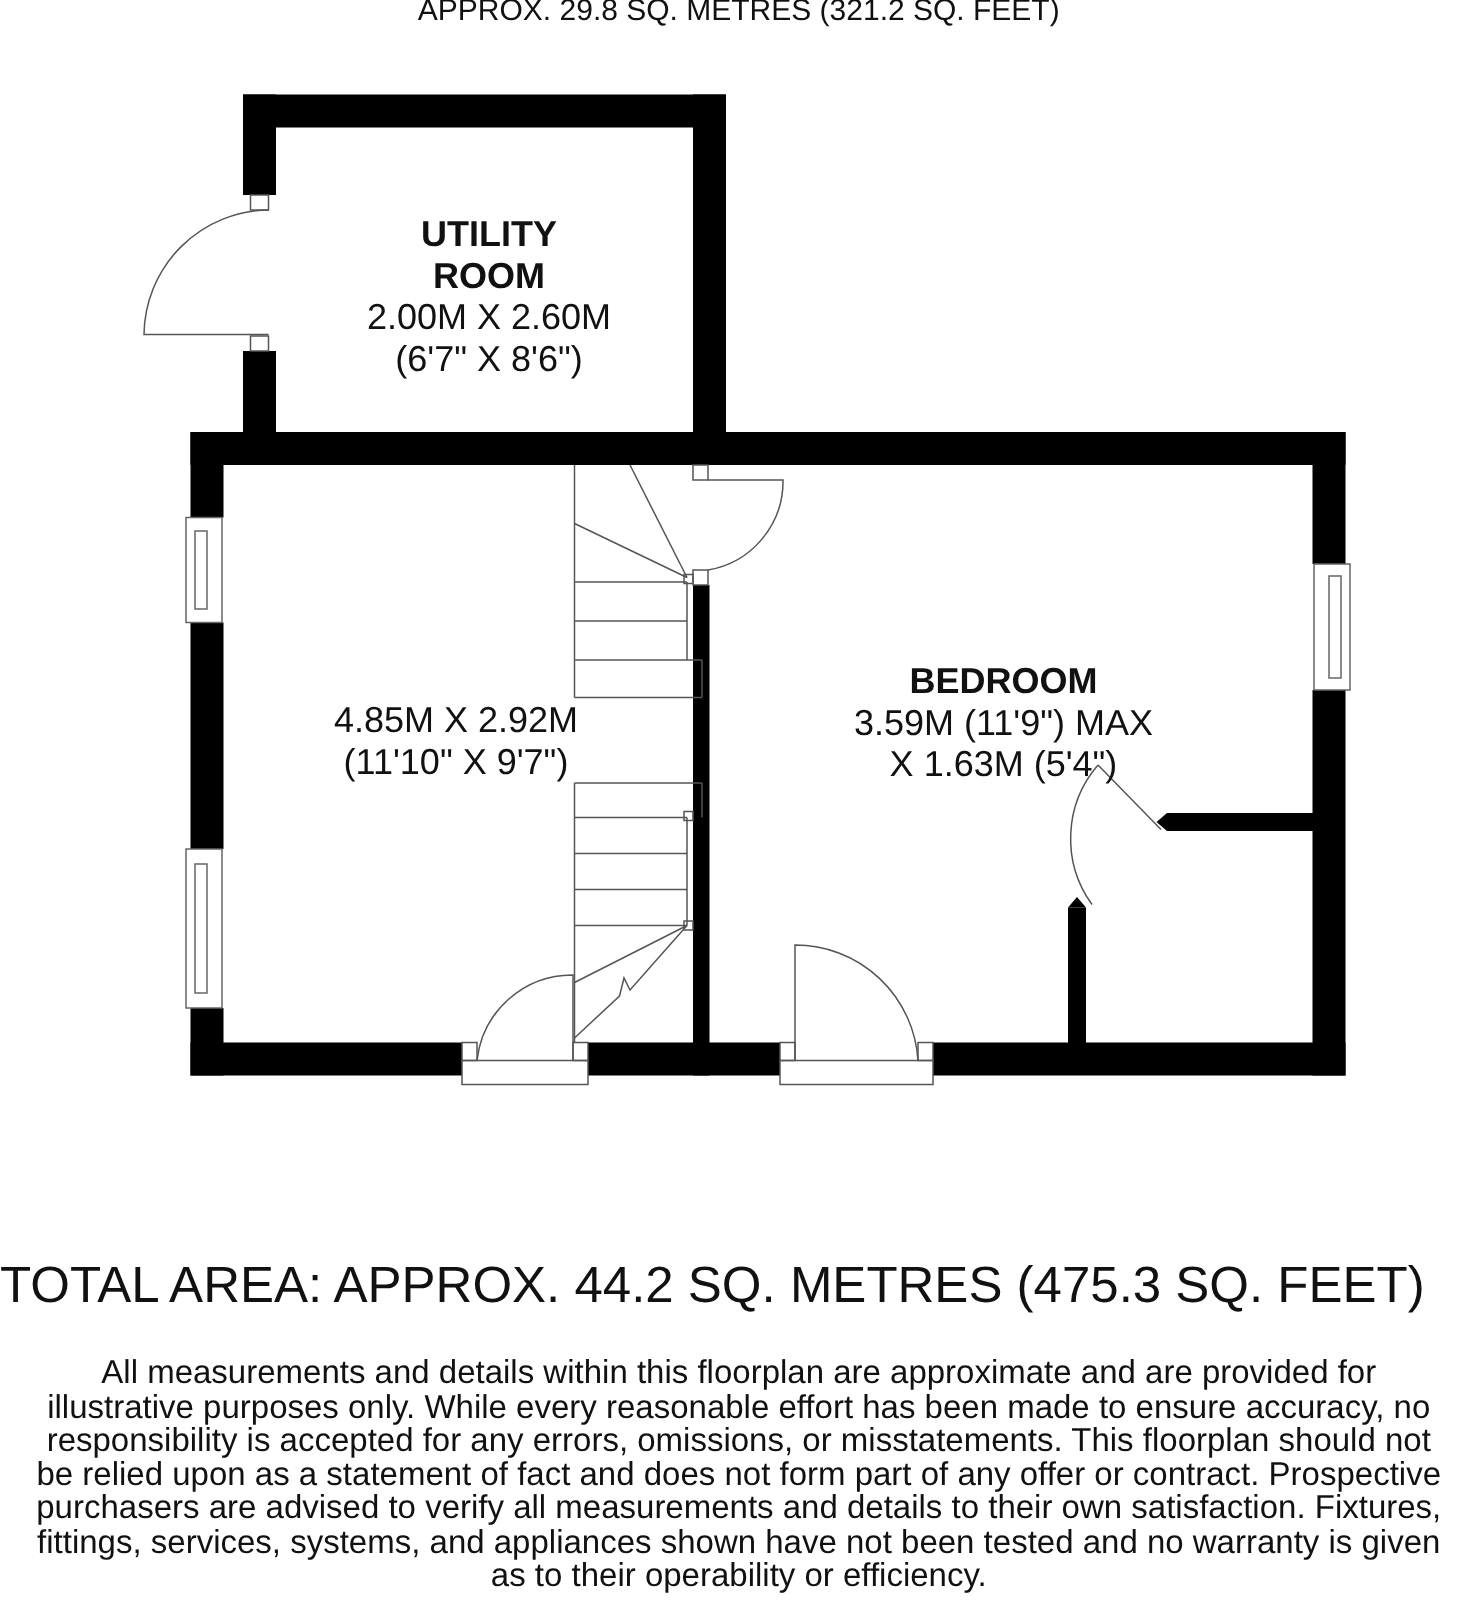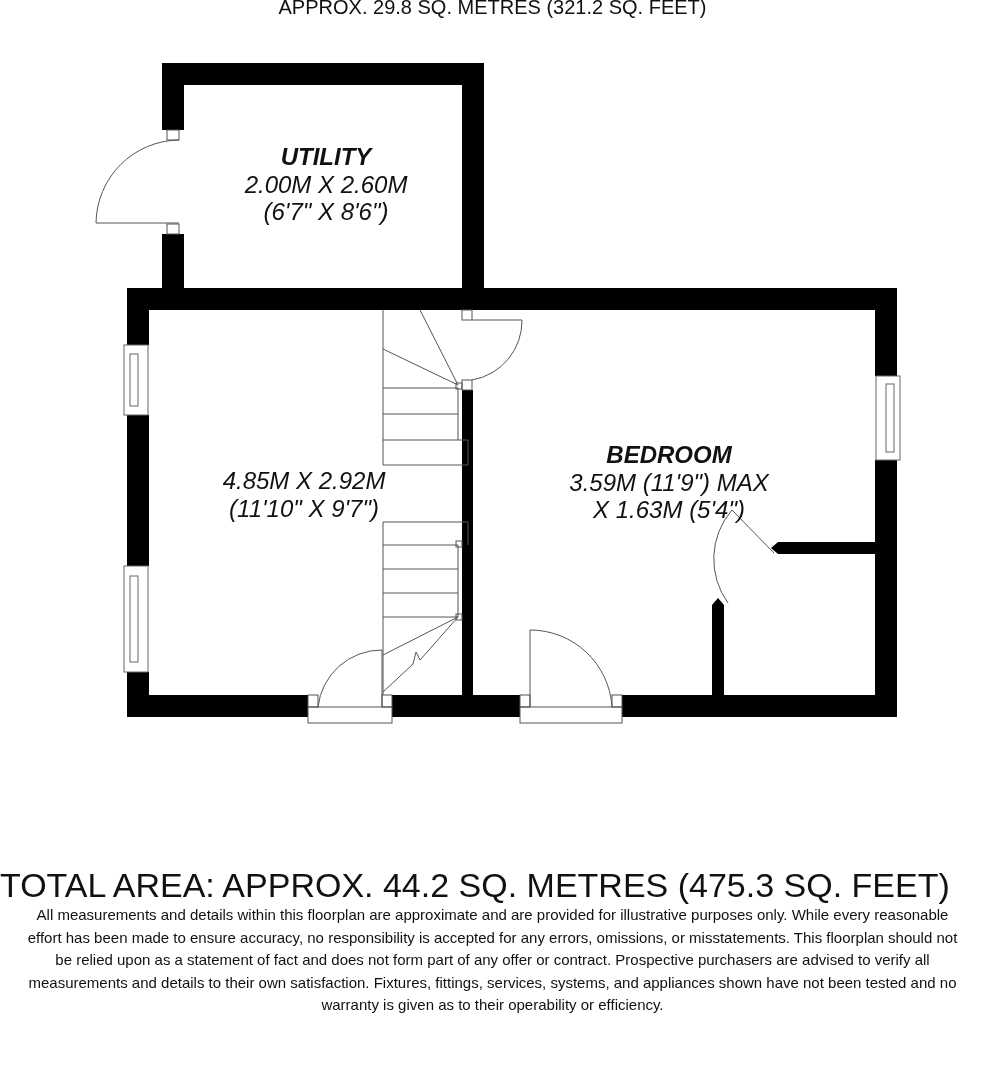--- a/index.html
+++ b/index.html
@@ -1,23 +1,23 @@
 <!DOCTYPE html>
 <html><head>
 <meta charset="utf-8">
 <style>
   html, body { margin:0; padding:0; background:#ffffff; }
   body { width:985px; height:1073px; position:relative; overflow:hidden; font-family:"Liberation Sans", sans-serif; color:#111; }
   .heading-top { position:absolute; top:-4px; left:0; width:985px; text-align:center; font-size:20px; letter-spacing:0px; color:#111; }
   svg.plan { position:absolute; left:0; top:0; }
-  .room-label { position:absolute; text-align:center; line-height:1.15;font-style:italic; }
+  .room-label { position:absolute; text-align:center; line-height:1.15; }
   .room-name { font-weight:bold; font-size:24px; display:block; }
   .room-dim { font-size:24px; display:block; }
-  .total-area { position:absolute; top:866px; left:0; width:907px; text-align:center; font-size:34px; color:#111; white-space:nowrap; }
-  .disclaimer { position:absolute; top:904px; left:20px; width:945px; text-align:center; font-size:15px; line-height:22.5px; color:#111; }
+  .total-area { position:absolute; top:838px; left:0; width:907px; text-align:center; font-size:34px; color:#111; white-space:nowrap; }
+  .disclaimer { position:absolute; top:904px; left:20px; width:945px; text-align:center; font-size:22px; line-height:22.5px; color:#111; }
 </style>
 </head>
 <body>
 
 <div class="heading-top">APPROX. 29.8 SQ. METRES (321.2 SQ. FEET)</div>
 
 <svg class="plan" width="985" height="840" viewBox="0 0 985 840" xmlns="http://www.w3.org/2000/svg">
 
   <g fill="#000">
     <rect x="162" y="63" width="322" height="22"></rect>
@@ -106,20 +106,21 @@
   </g>
 
   <g fill="none" stroke="#555" stroke-width="1">
     <path d="M728,603 A75,75 0 0 1 732,510"></path>
     <line x1="732" y1="510" x2="774" y2="553"></line>
   </g>
 </svg>
 
 <div class="room-label" style="left:226px; top:143px; width:200px;">
   <span class="room-name">UTILITY</span>
+  <span class="room-name">ROOM</span>
   <span class="room-dim">2.00M X 2.60M</span>
   <span class="room-dim">(6'7" X 8'6")</span>
 </div>
 
 <div class="room-label" style="left:204px; top:467px; width:200px;">
   <span class="room-dim">4.85M X 2.92M</span>
   <span class="room-dim">(11'10" X 9'7")</span>
 </div>
 
 <div class="room-label" style="left:554px; top:441px; width:230px;text-align:center;">

